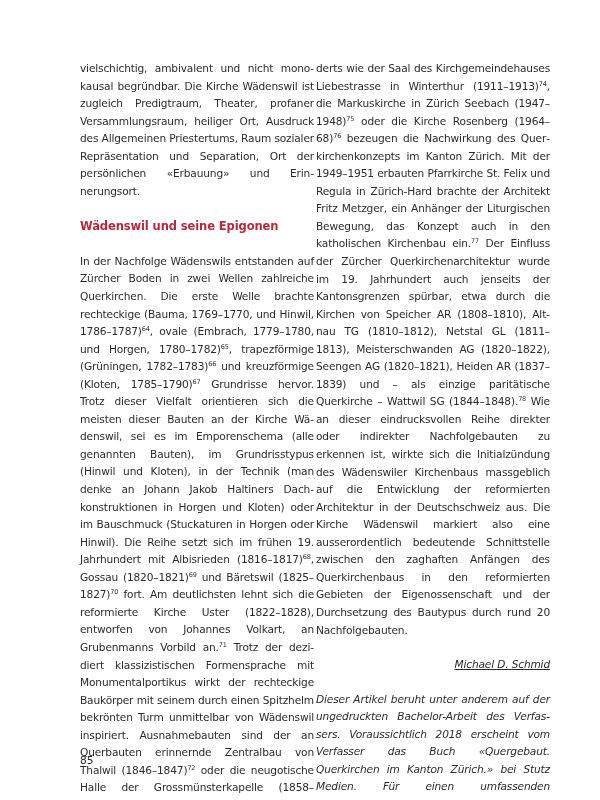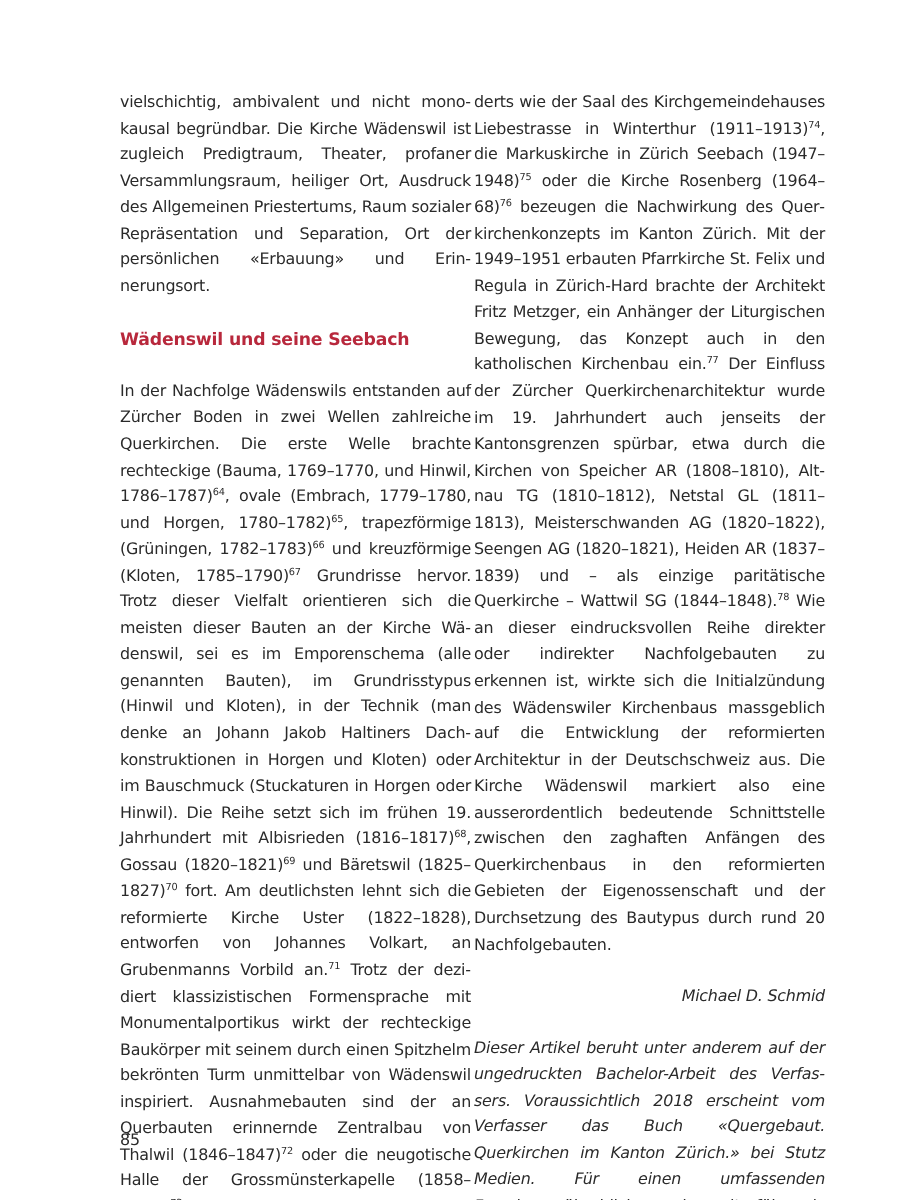--- a/index.html
+++ b/index.html
@@ -6,30 +6,30 @@
   body { width:600px; height:800px; position:relative; overflow:hidden;
          font-family:"DejaVu Sans", sans-serif; color:#2a2a2a; }
   .col { position:absolute; top:60px; width:234px; font-size:10.6px; line-height:17.55px;
          text-align:justify; hyphens:manual; letter-spacing:-0.15px; }
   .col.left { left:80px; }
   .col.right { left:316px; }
   .col p { margin:0; }
   .heading { color:#b8283c; font-weight:bold; font-size:11.5px; margin:18px 0 17px 0 !important;
              text-align:left; letter-spacing:-0.1px; }
   sup { font-size:6.5px; line-height:0; vertical-align:4px;margin-top:12px; }
-  .sig { text-align:right; font-style:italic; margin:17px 0 17px 0 !important; }
+  .sig { text-align:right; font-style:italic; margin:17px 0 17px 0 !important;text-decoration:underline; }
   .note { font-style:italic; }
   .pagenum { position:absolute; left:80px; top:754px; font-size:10.6px; color:#2a2a2a; }
 </style>
 </head>
 <body>
 
 <div class="col left">
   <p>vielschichtig, ambivalent und nicht mono­kausal begründbar. Die Kirche Wädenswil ist zugleich Predigtraum, Theater, profaner Versammlungsraum, heiliger Ort, Aus­druck des Allgemeinen Priestertums, Raum sozialer Repräsentation und Separation, Ort der persönlichen «Erbauung» und Erin­nerungsort.</p>
-  <p class="heading">Wädenswil und seine Seebach</p>
+  <p class="heading">Wädenswil und seine Epigonen</p>
   <p><span>In der Nachfolge Wädenswils entstanden auf Zürcher Boden in zwei Wellen zahl­reiche Querkirchen. Die erste Welle brachte rechteckige (Bauma, 1769–1770, und Hinwil, 1786–1787)</span><sup>64</sup><span>, ovale (Embrach, 1779–1780, und Horgen, 1780–1782)</span><sup>65</sup><span>, trapezförmige (Grüningen, 1782–1783)</span><sup>66</sup><span> und kreuzförmige (Kloten, 1785–1790)</span><sup>67</sup><span> Grundrisse hervor. Trotz dieser Vielfalt orientieren sich die meisten dieser Bauten an der Kirche Wä­denswil, sei es im Emporenschema (alle genannten Bauten), im Grundrisstypus (Hinwil und Kloten), in der Technik (man denke an Johann Jakob Haltiners Dach­konstruktionen in Horgen und Kloten) oder im Bauschmuck (Stuckaturen in Horgen oder Hinwil). Die Reihe setzt sich im frühen 19. Jahrhundert mit Albisrieden (1816–1817)</span><sup>68</sup><span>, Gossau (1820–1821)</span><sup>69</sup><span> und Bäretswil (1825–1827)</span><sup>70</sup><span> fort. Am deutlichsten lehnt sich die reformierte Kirche Uster (1822–1828), entworfen von Johannes Volkart, an Grubenmanns Vorbild an.</span><sup>71</sup><span> Trotz der dezi­diert klassizistischen Formensprache mit Monumentalportikus wirkt der rechteckige Baukörper mit seinem durch einen Spitz­helm bekrönten Turm unmittelbar von Wä­denswil inspiriert. Ausnahmebauten sind der an Querbauten erinnernde Zentralbau von Thalwil (1846–1847)</span><sup>72</sup><span> oder die neugoti­sche Halle der Grossmünsterkapelle (1858–1860).</span><sup>73</sup><span> Auch Querbauten des 20. Jahrhun­</span></p>
 </div>
 
 <div class="col right">
   <p><span>derts wie der Saal des Kirchgemeindehau­ses Liebestrasse in Winterthur (1911–1913)</span><sup>74</sup><span>, die Markuskirche in Zürich Seebach (1947–1948)</span><sup>75</sup><span> oder die Kirche Rosenberg (1964–68)</span><sup>76</sup><span> bezeugen die Nachwirkung des Quer­kirchenkonzepts im Kanton Zürich. Mit der 1949–1951 erbauten Pfarrkirche St. Felix und Regula in Zürich-Hard brachte der Ar­chitekt Fritz Metzger, ein Anhänger der Li­turgischen Bewegung, das Konzept auch in den katholischen Kirchenbau ein.</span><sup>77</sup><span> Der Ein­fluss der Zürcher Querkirchenarchitektur wurde im 19. Jahrhundert auch jenseits der Kantonsgrenzen spürbar, etwa durch die Kirchen von Speicher AR (1808–1810), Alt­nau TG (1810–1812), Netstal GL (1811–1813), Meisterschwanden AG (1820–1822), Seen­gen AG (1820–1821), Heiden AR (1837–1839) und – als einzige paritätische Querkirche – Wattwil SG (1844–1848).</span><sup>78</sup><span> Wie an dieser eindrucksvollen Reihe direkter oder indirek­ter Nachfolgebauten zu erkennen ist, wirkte sich die Initialzündung des Wädens­wiler Kirchenbaus massgeblich auf die Ent­wicklung der reformierten Architektur in der Deutschschweiz aus. Die Kirche Wä­denswil markiert also eine ausserordent­lich bedeutende Schnittstelle zwischen den zaghaften Anfängen des Querkirchenbaus in den reformierten Gebieten der Eigenos­senschaft und der Durchsetzung des Bau­typus durch rund 20 Nachfolgebauten.</span></p>
   <p class="sig">Michael D. Schmid</p>
   <p class="note">Dieser Artikel beruht unter anderem auf der ungedruckten Bachelor-Arbeit des Verfas­sers. Voraussichtlich 2018 erscheint vom Ver­fasser das Buch «Quergebaut. Querkirchen im Kanton Zürich.» bei Stutz Medien. Für ei­nen umfassenden Forschungsüberblick und weiterführende Analysen sei auf diese Publi­kation verwiesen.</p>
 </div>
 
 <div class="pagenum">85</div>

